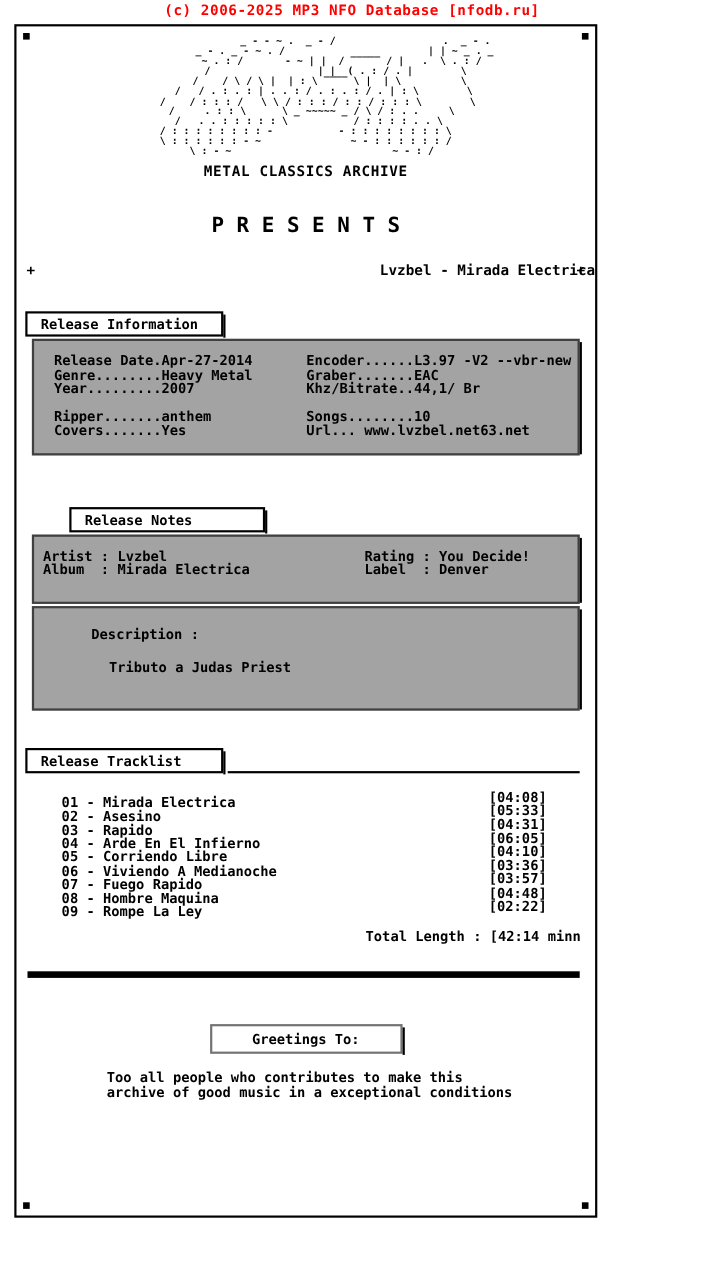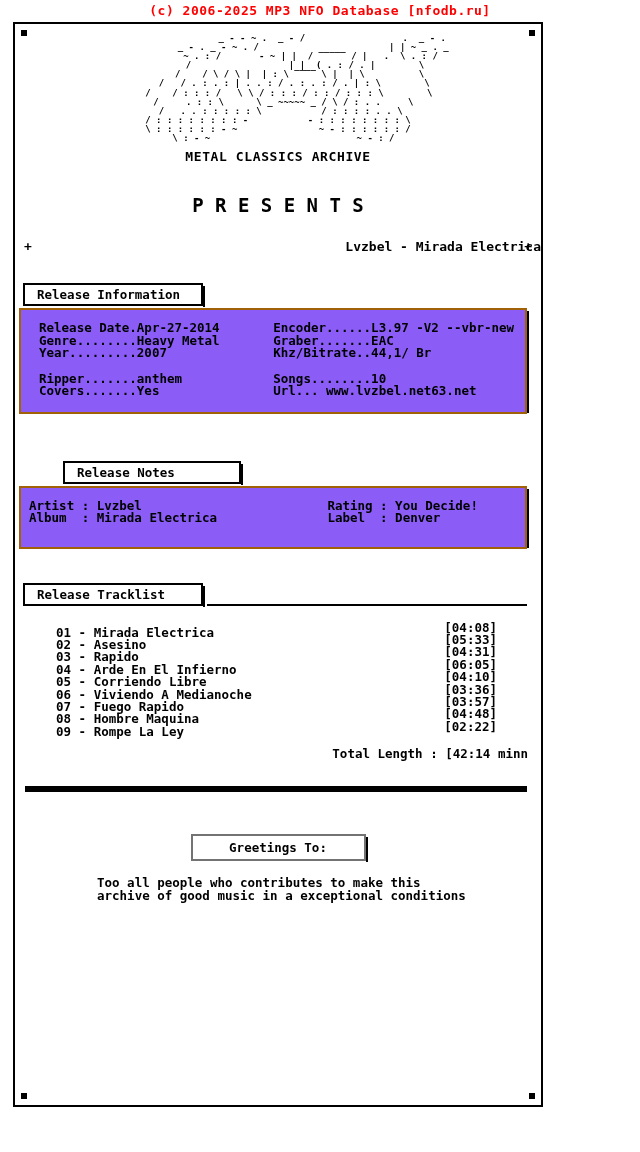--- a/index.html
+++ b/index.html
@@ -128,25 +128,25 @@
     width: 2px;
     height: 21px;
     background: #000;
   }
 
   .sec-wrap { margin-top: 24px; }
 
   
   .sec-body {
     position: relative;
-    margin-left: 4px;
+    margin-left: 14px;
     margin-right: 14px;
-    border: 2px solid #a16207;
+    border: 2px solid #404040;
     box-sizing: border-box;
-    background: #8b5cf6;
+    background: #a3a3a3;
   }
   .sec-body::after {
     content: "";
     position: absolute;
     right: -4px;
     top: 1px;
     bottom: -1px;
     width: 2px;
     background: #000;
   }
@@ -320,20 +320,24 @@
         <div class="notes-col-left">
           <div class="mono info-line">Artist : Lvzbel</div>
           <div class="mono info-line">Album  : Mirada Electrica</div>
         </div>
         <div class="notes-col-right">
           <div class="mono info-line">Rating : You Decide!</div>
           <div class="mono info-line">Label  : Denver</div>
         </div>
       </div>
     </div>
+    <div class="sec-body notes-bottom">
+      <div class="mono desc-label">Description :</div>
+      <div class="mono desc-text">Tributo a Judas Priest</div>
+    </div>
   </div>
 
   <div class="sec-wrap track-head-wrap" style="margin-top:34px;">
     <div class="sec-header" style="width:180px;">
       <div class="lbl">Release Tracklist</div>
     </div>
     <div class="track-rule"></div>
 
     <div class="tracklist">
       <div class="track-row">

